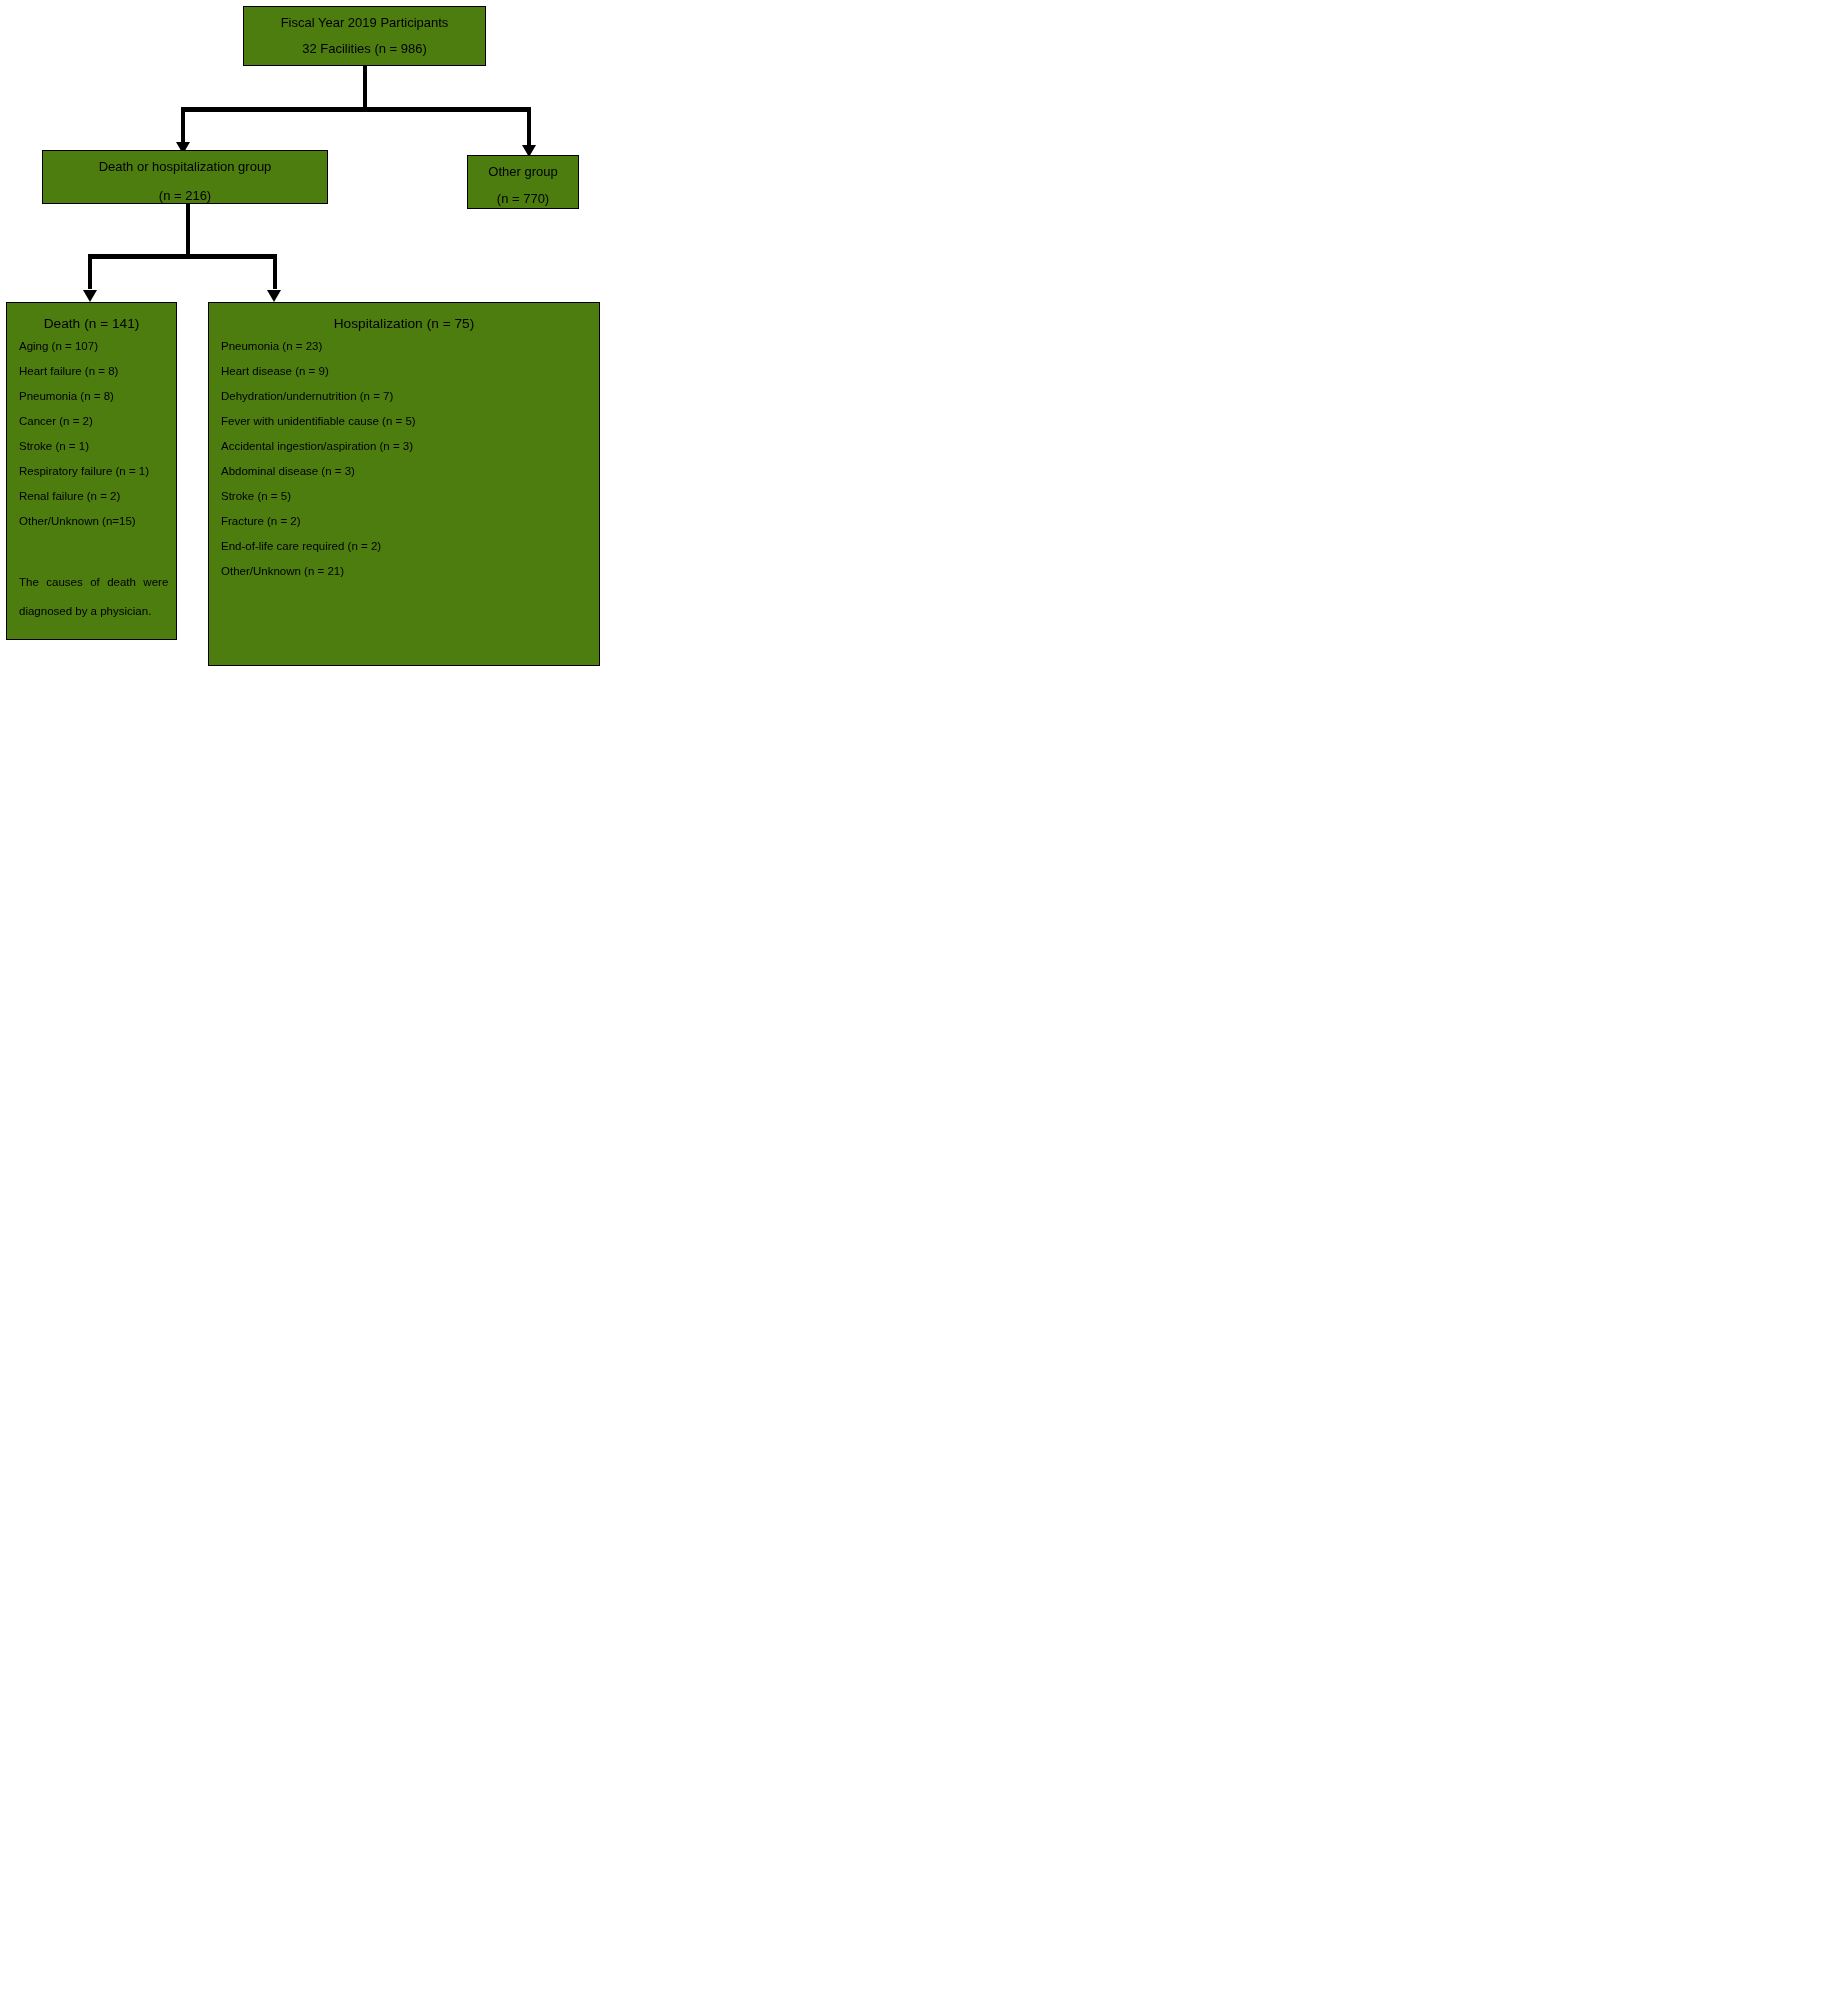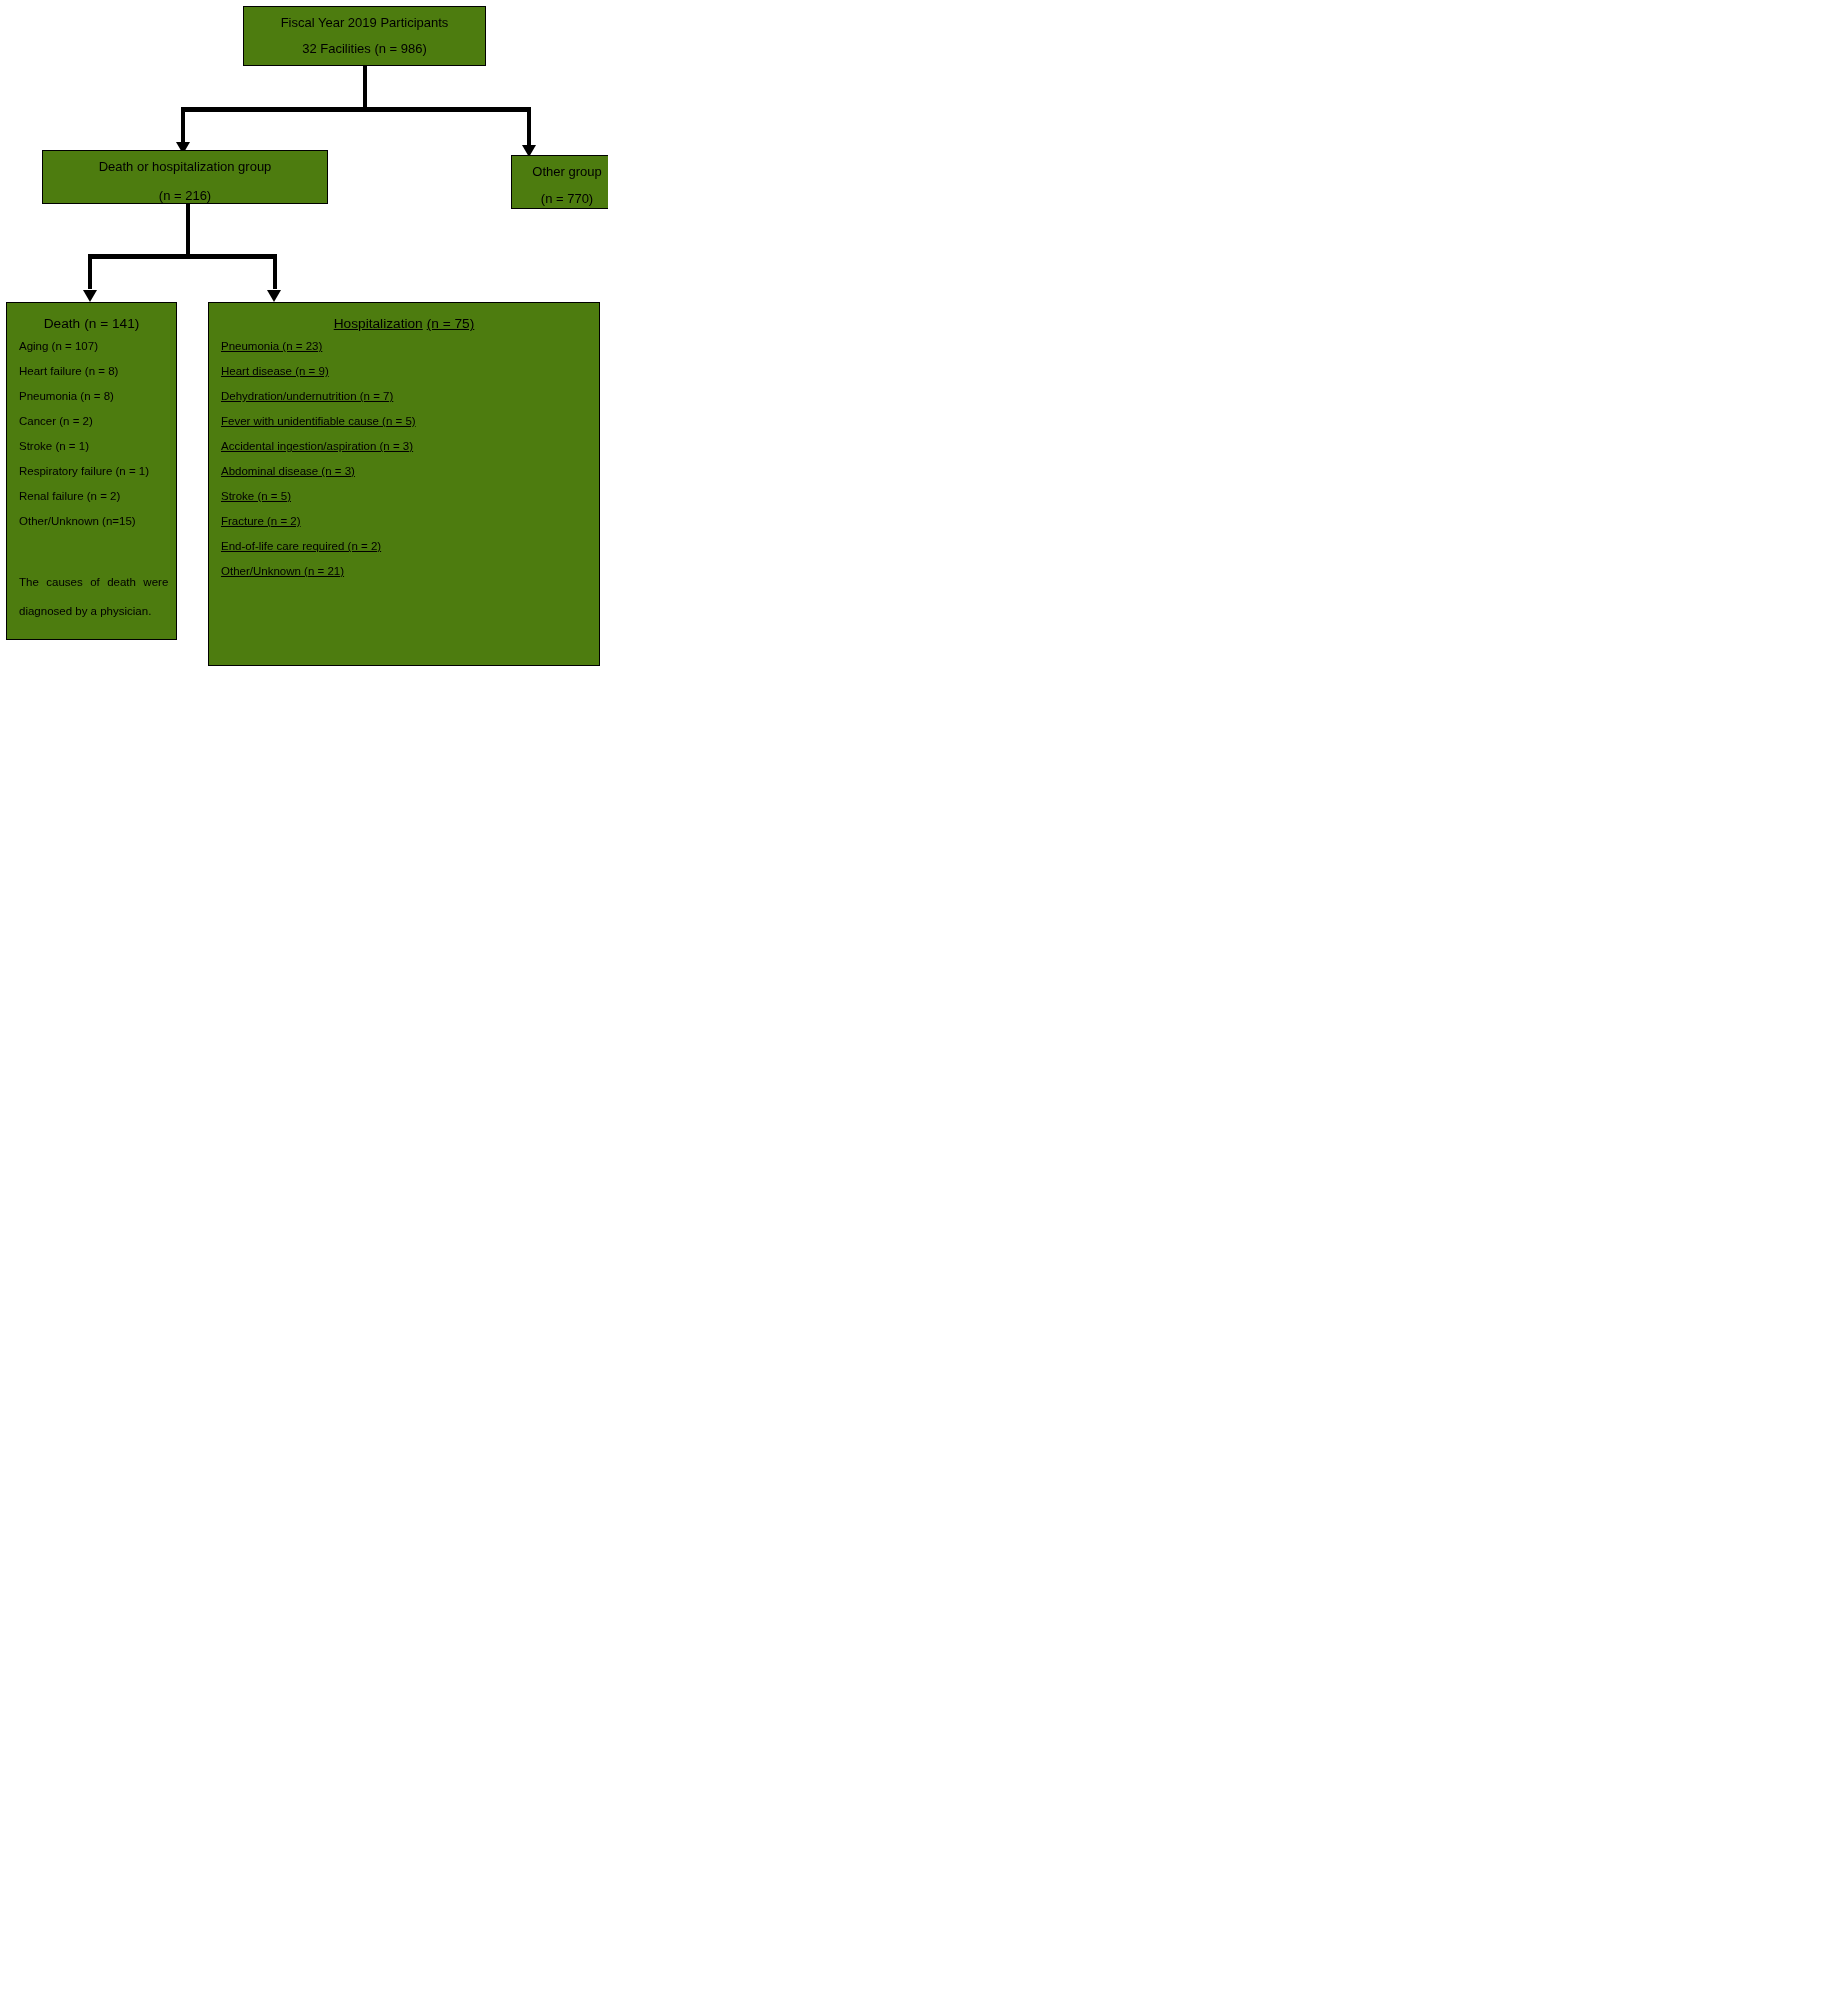--- a/index.html
+++ b/index.html
@@ -99,21 +99,21 @@
   <div class="conn" style="left:181px; top:107px; width:4.4px; height:36px;"></div>
   <div class="arrow-down" style="left:176px; top:142px;"></div>
   <div class="conn" style="left:527px; top:107px; width:4.4px; height:38px;"></div>
   <div class="arrow-down" style="left:522px; top:145px;"></div>
 
   <div class="box center-box" style="left:42px; top:150px; width:286px; height:54px; padding-top:8.2px; row-gap:12px;">
     <div class="bline">Death or hospitalization group</div>
     <div class="bline">(n = 216)</div>
   </div>
 
-  <div class="box center-box" style="left:467px; top:155px; width:112px; height:54px; padding-top:8.2px; row-gap:10px;margin-left:44px;">
+  <div class="box center-box" style="left:467px; top:155px; width:112px; height:54px; padding-top:8.2px; row-gap:10px;">
     <div class="bline">Other group</div>
     <div class="bline">(n = 770)</div>
   </div>
 
   <div class="conn" style="left:186px; top:203px; width:4.4px; height:53px;"></div>
   <div class="conn" style="left:88px; top:254px; width:189px; height:5px;"></div>
   <div class="conn" style="left:88px; top:254px; width:4.4px; height:35px;"></div>
   <div class="arrow-down" style="left:83px; top:290px;"></div>
   <div class="conn" style="left:273px; top:254px; width:4.4px; height:35px;"></div>
   <div class="arrow-down" style="left:267px; top:290px;"></div>
@@ -129,21 +129,21 @@
         <div class="li">Pneumonia (n = 8)</div>
         <div class="li">Cancer (n = 2)</div>
         <div class="li">Stroke (n = 1)</div>
         <div class="li">Respiratory failure (n = 1)</div>
         <div class="li">Renal failure (n = 2)</div>
         <div class="li">Other/Unknown (n=15)</div>
       </div>
     <p class="box-note note-death">The causes of death were diagnosed by a physician.</p>
   </div>
 
-  <div class="box detail-box" style="left:208px; top:302px; width:392px; height:364px;text-decoration:underline;">
+  <div class="box detail-box" style="left:208px; top:302px; width:392px; height:364px;">
     <div class="box-heading">
       <span>Hospitalization</span>
       <span>(n = 75)</span>
     </div>
     <div class="box-list">
         <div class="li">Pneumonia (n = 23)</div>
         <div class="li">Heart disease (n = 9)</div>
         <div class="li">Dehydration/undernutrition (n = 7)</div>
         <div class="li">Fever with unidentifiable cause (n = 5)</div>
         <div class="li">Accidental ingestion/aspiration (n = 3)</div>

